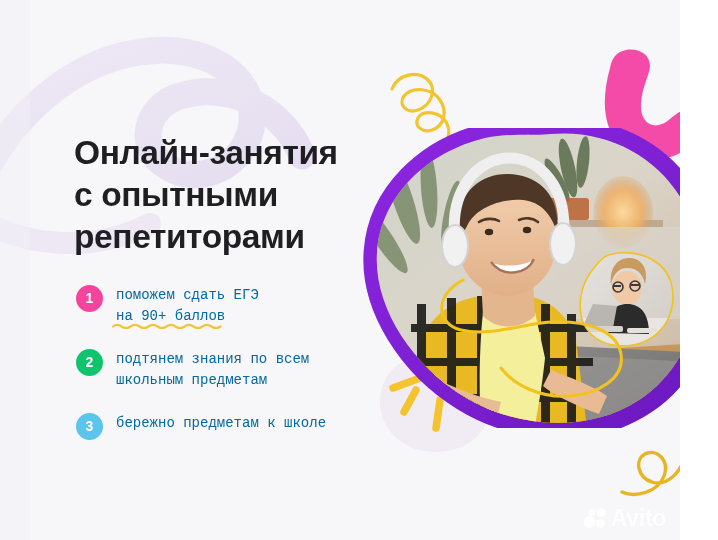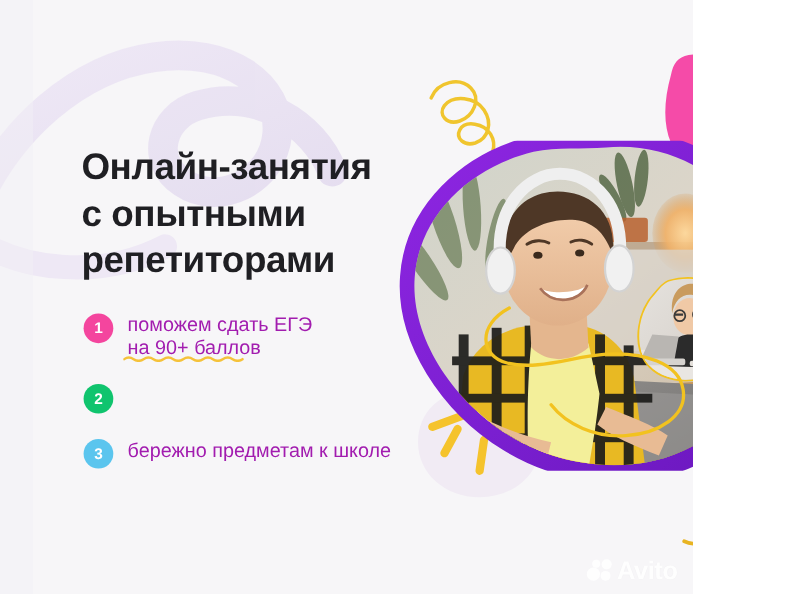--- a/index.html
+++ b/index.html
@@ -3,21 +3,21 @@
 <meta charset="utf-8">
 <title>Онлайн-занятия</title>
 <style>
   html, body {
     margin: 0;
     padding: 0;
     background: #ffffff;
   }
   #poster {
     position: relative;
-    width: 630px;
+    width: 680px;
     height: 540px;
     overflow: hidden;
     background: #f7f6f8;
     font-family: "Liberation Sans", "DejaVu Sans", sans-serif;
     -webkit-font-smoothing: antialiased;
   }
 
   
   .bg-layer {
     position: absolute;
@@ -70,27 +70,28 @@
     border-radius: 50%;
     color: #ffffff;
     font-size: 14px;
     font-weight: 700;
     line-height: 27px;
     text-align: center;
     margin-right: 13px;
     margin-top: 1px;
   }
   .benefit-text {
-    font-size: 18px;
+    font-size: 14px;
     line-height: 20.5px;
     font-weight: 500;
-    color: #a21caf;
+    color: #0369a1;
     white-space: pre-line;
     position: relative;
     padding-top: 1px;
+    font-family: Liberation Mono, monospace;
   }
   .wavy-underline {
     position: absolute;
     left: 36px;
     top: 38px;
     width: 110px;
     height: 7px;
     z-index: 7;
   }
 
@@ -198,20 +199,22 @@
       <div class="benefit-text">поможем сдать ЕГЭ
 на 90+ баллов</div>
       <svg class="wavy-underline" viewBox="0 0 110 7" preserveAspectRatio="none">
         <path d="M 1 4.5 Q 5 1.4 9.5 4.5 T 18.5 4.5 T 27.5 4.5 T 36.5 4.5 T 45.5 4.5
                  T 54.5 4.5 T 63.5 4.5 T 72.5 4.5 T 81.5 4.5 T 90.5 4.5 T 99.5 4.5 T 108.5 4.5" fill="none" stroke="#f5c23a" stroke-width="2.2" stroke-linecap="round"></path>
       </svg>
     </div>
 
     <div class="benefit">
       <div class="badge" style="background:#10c46e">2</div>
+      <div class="benefit-text">подтянем знания по всем
+школьным предметам</div>
     </div>
 
     <div class="benefit">
       <div class="badge" style="background:#5bc5ee">3</div>
       <div class="benefit-text">бережно предметам к школе</div>
     </div>
 
   </div>
 
   <div class="hero">

